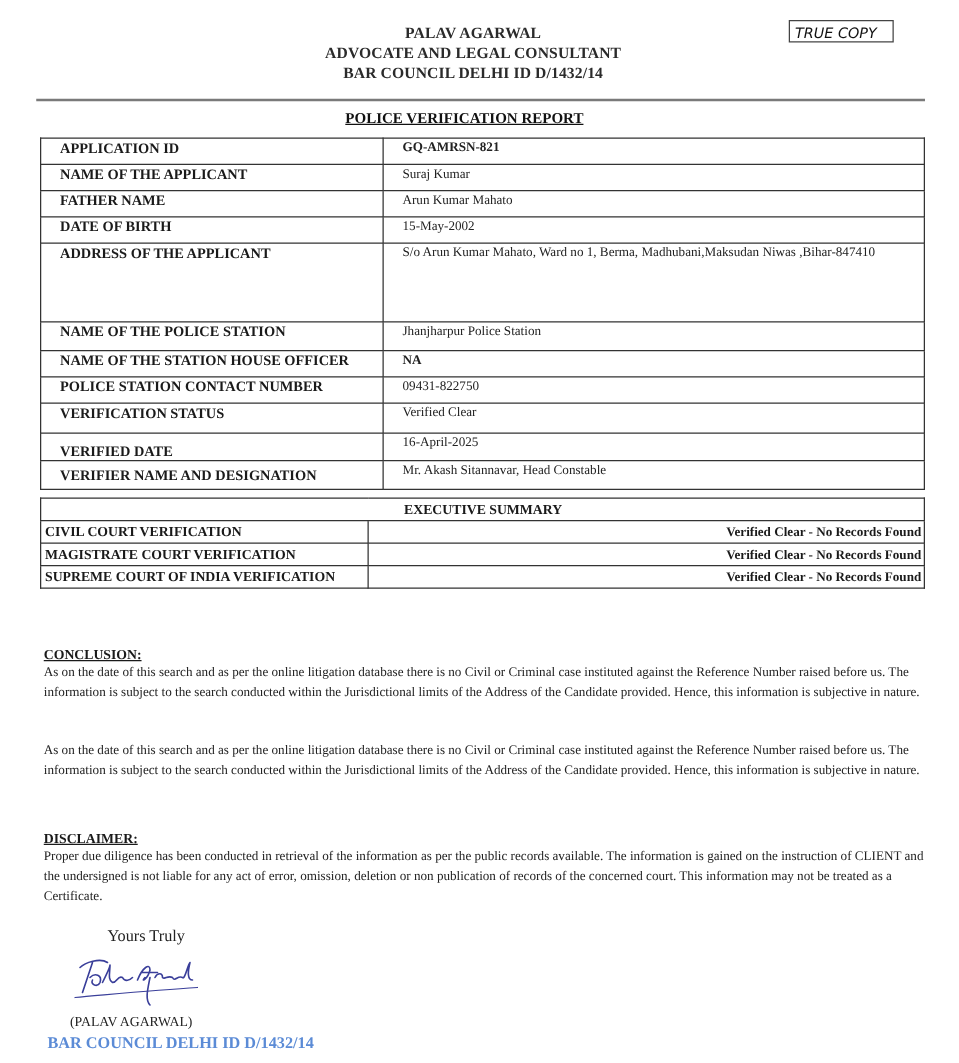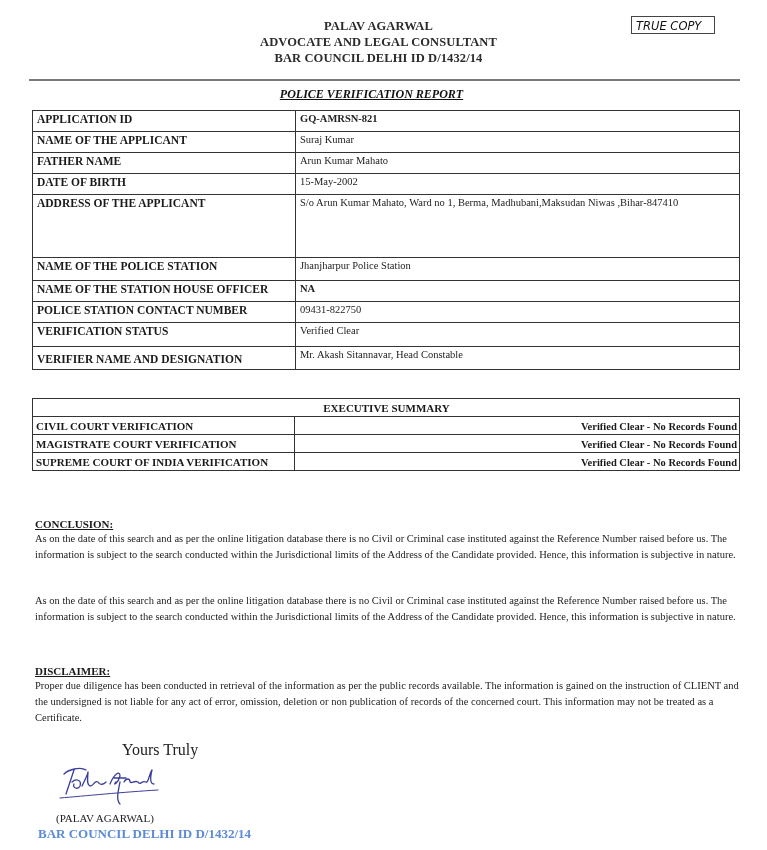--- a/index.html
+++ b/index.html
@@ -21,44 +21,44 @@
     color: #111;
   }
   .hr {
     position: absolute; left: 29px; top: 79px; width: 711px; height: 2px; background: #7a7a7a;
   }
   .report-title {
     position: absolute; left: 0; top: 87px; width: 767px; text-align: center;
     font-family: "Liberation Serif", serif; font-weight: bold; font-size: 12px;
     text-decoration: underline; color: #111;
   }
-  .report-title span { margin-left: -24px; font-style: italic; }
+  .report-title span { margin-left: -24px; }
 
   table { border-collapse: collapse; position: absolute; font-family: "Liberation Serif", serif; }
   .info-table { left: 32px; top: 110px; width: 708px; }
   .info-table td {
-    border: 1.5px solid #333; font-size: 11px; vertical-align: top; padding: 2px 2px 0 4px;
+    border: 1.5px solid #333; font-size: 11px; vertical-align: top; padding: 2px 2px 0 15px;
   }
   .info-table td.k { width: 256px; font-weight: bold; font-size: 11.5px; }
   .info-table td.v { font-size: 10.5px; font-weight: bold; color: #222; }
   .info-table td.v.light { font-weight: normal; }
 
   .summary-table { left: 32px; top: 398px; width: 708px; }
   .summary-table td {
     border: 1.5px solid #333; font-size: 11px; padding: 1px 2px 0 3px; height: 16px;
   }
   .summary-table td.head { text-align: center; font-weight: bold; font-size: 11px; }
   .summary-table td.k { width: 256px; font-weight: bold; font-size: 11px; }
   .summary-table td.v { text-align: right; font-weight: bold; font-size: 10.5px; }
 
   .section { position: absolute; left: 35px; width: 706px; font-family: "Liberation Serif", serif; }
   .section .h { font-weight: bold; font-size: 11px; text-decoration: underline; line-height: 14px; }
   .section .p { font-size: 10.5px; line-height: 16px; color: #222; text-align: left; }
 
-  .yours { position: absolute; left: 86px; top: 741px; font-family: "Liberation Serif", serif; font-size: 16px; color: #222; margin-left: 36px; }
+  .yours { position: absolute; left: 86px; top: 741px; font-family: "Liberation Serif", serif; font-size: 13px; color: #222; }
   .signature { position: absolute; left: 54px; top: 760px; width: 115px; height: 50px; }
   .name-line { position: absolute; left: 56px; top: 812px; font-family: "Liberation Serif", serif; font-size: 11px; color: #222; }
   .bar-id { position: absolute; left: 38px; top: 826px; font-family: "Liberation Serif", serif; font-weight: bold; font-size: 13px; color: #5b8bd6; }
 </style>
 </head>
 <body>
 
 <div class="header">
   <div>PALAV AGARWAL</div>
   <div>ADVOCATE AND LEGAL CONSULTANT</div>
@@ -98,20 +98,24 @@
     <td class="k">NAME OF THE STATION HOUSE OFFICER</td>
     <td class="v">NA</td>
   </tr>
   <tr style="height:21px">
     <td class="k">POLICE STATION CONTACT NUMBER</td>
     <td class="v light">09431-822750</td>
   </tr>
   <tr style="height:24px">
     <td class="k">VERIFICATION STATUS</td>
     <td class="v light">Verified Clear</td>
+  </tr>
+  <tr style="height:22px">
+    <td class="k" style="vertical-align:bottom">VERIFIED DATE</td>
+    <td class="v light">16-April-2025</td>
   </tr>
   <tr style="height:23px">
     <td class="k" style="vertical-align:middle">VERIFIER NAME AND DESIGNATION</td>
     <td class="v light">Mr. Akash Sitannavar, Head Constable</td>
   </tr>
 </tbody>
   </table>
 
 <table class="summary-table">
   <tbody>

